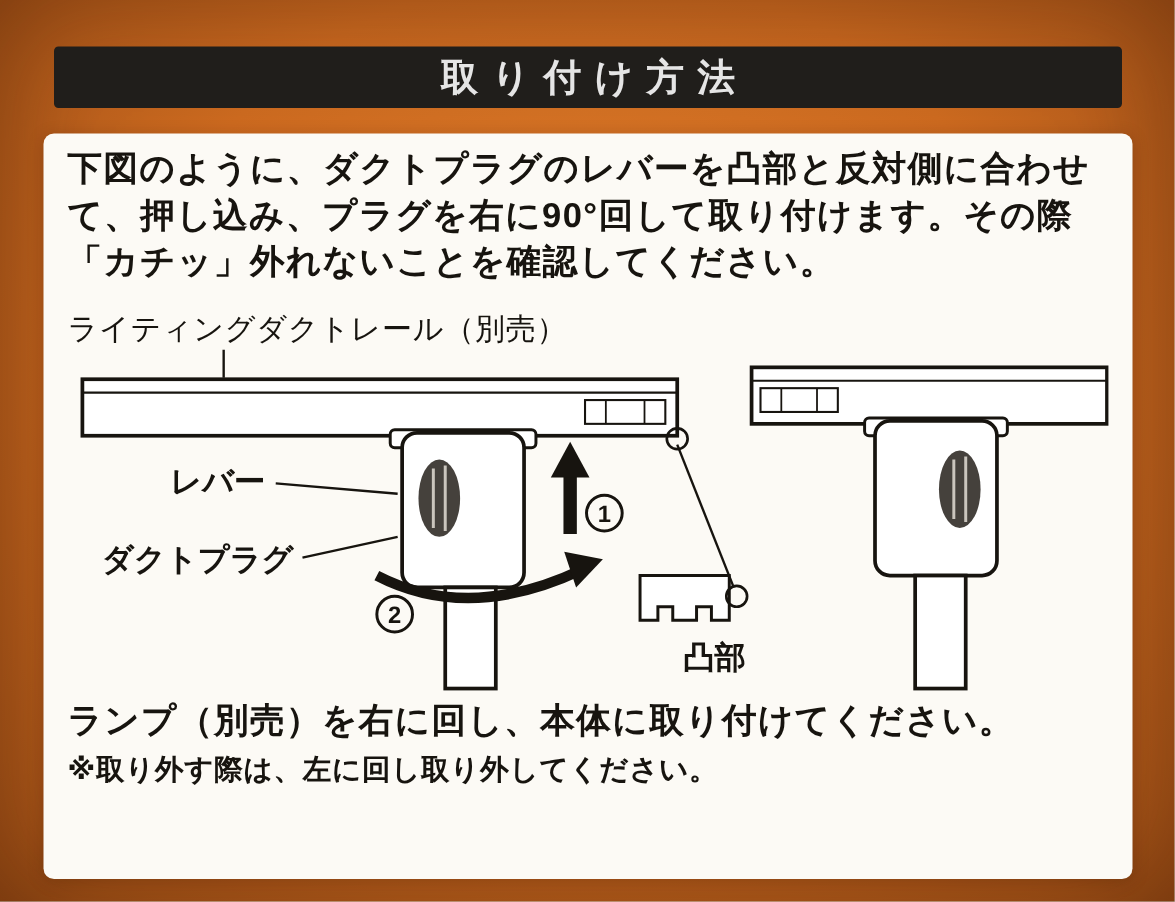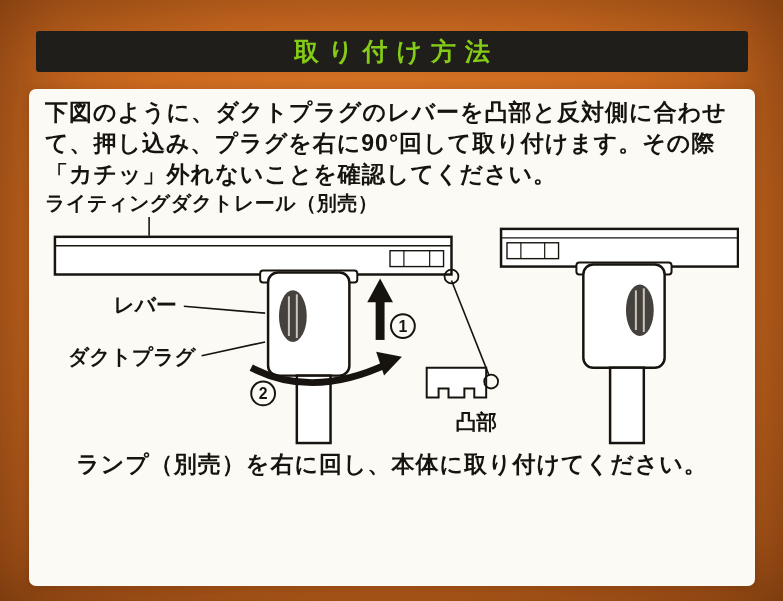--- a/index.html
+++ b/index.html
@@ -9,39 +9,39 @@
     font-family:"Liberation Sans","DejaVu Sans",sans-serif;
     color:#17140f;
   }
   .vignette{position:absolute;inset:0;box-shadow:inset 0 0 80px rgba(50,18,0,.40);pointer-events:none;}
   .title-bar{
     position:absolute;left:36px;top:31px;width:712px;height:41px;
     background:#201e1b;border-radius:3px;
     display:flex;align-items:center;justify-content:center;
   }
   .title-bar .title{
-    color:#84cc16;font-size:25px;font-weight:bold;letter-spacing:9px;
+    color:#e5e5e5;font-size:25px;font-weight:bold;letter-spacing:9px;
     padding-left:9px; 
   }
   .panel{
     position:absolute;left:29px;top:89px;width:726px;height:497px;
     background:#fcfaf5;border-radius:7px;box-sizing:border-box;
     padding:8px 16px 6px 16px;
     box-shadow:0 2px 10px rgba(60,25,0,.25);
   }
   .instructions p{
     margin:0;font-size:23px;font-weight:600;line-height:31px;
     letter-spacing:1px;color:#17140f;
   }
   .rail-label{
-    font-size:20px;font-weight:700;margin-top:0;letter-spacing:.5px;
+    font-size:20px;font-weight:400;margin-top:16px;letter-spacing:.5px;
   }
   svg.diagram{display:block;width:694px;height:230px;margin-top:0;}
   svg text{font-family:"Liberation Sans","DejaVu Sans",sans-serif;font-weight:600;fill:#17140f;}
-  .footer-line1{font-size:23px;font-weight:600;letter-spacing:1px;margin-top:2px;text-align:center;}
+  .footer-line1{font-size:23px;font-weight:600;letter-spacing:1px;margin-top:2px;}
   .footer-note{font-size:19px;font-weight:600;letter-spacing:.5px;margin-top:4px;}
 </style>
 </head>
 <body>
 
 <div class="vignette"></div>
 
 <div class="title-bar">
   <span class="title">取り付け方法</span>
 </div>
@@ -118,14 +118,15 @@
       <rect x="570" y="152" width="34" height="76" fill="#ffffff" stroke="#17140f" stroke-width="2.5"></rect>
     </g>
 
     <text x="133" y="96" text-anchor="end" font-size="21">レバー</text>
     <line x1="140" y1="90" x2="222" y2="97" stroke="#17140f" stroke-width="1.6"></line>
     <text x="152" y="148" text-anchor="end" font-size="21">ダクトプラグ</text>
     <line x1="158" y1="140" x2="222" y2="126" stroke="#17140f" stroke-width="1.6"></line>
   </svg>
 
   <div class="footer-line1">ランプ（別売）を右に回し、本体に取り付けてください。</div>
+  <div class="footer-note">※取り外す際は、左に回し取り外してください。</div>
 
 </div>
 
 </body></html>

